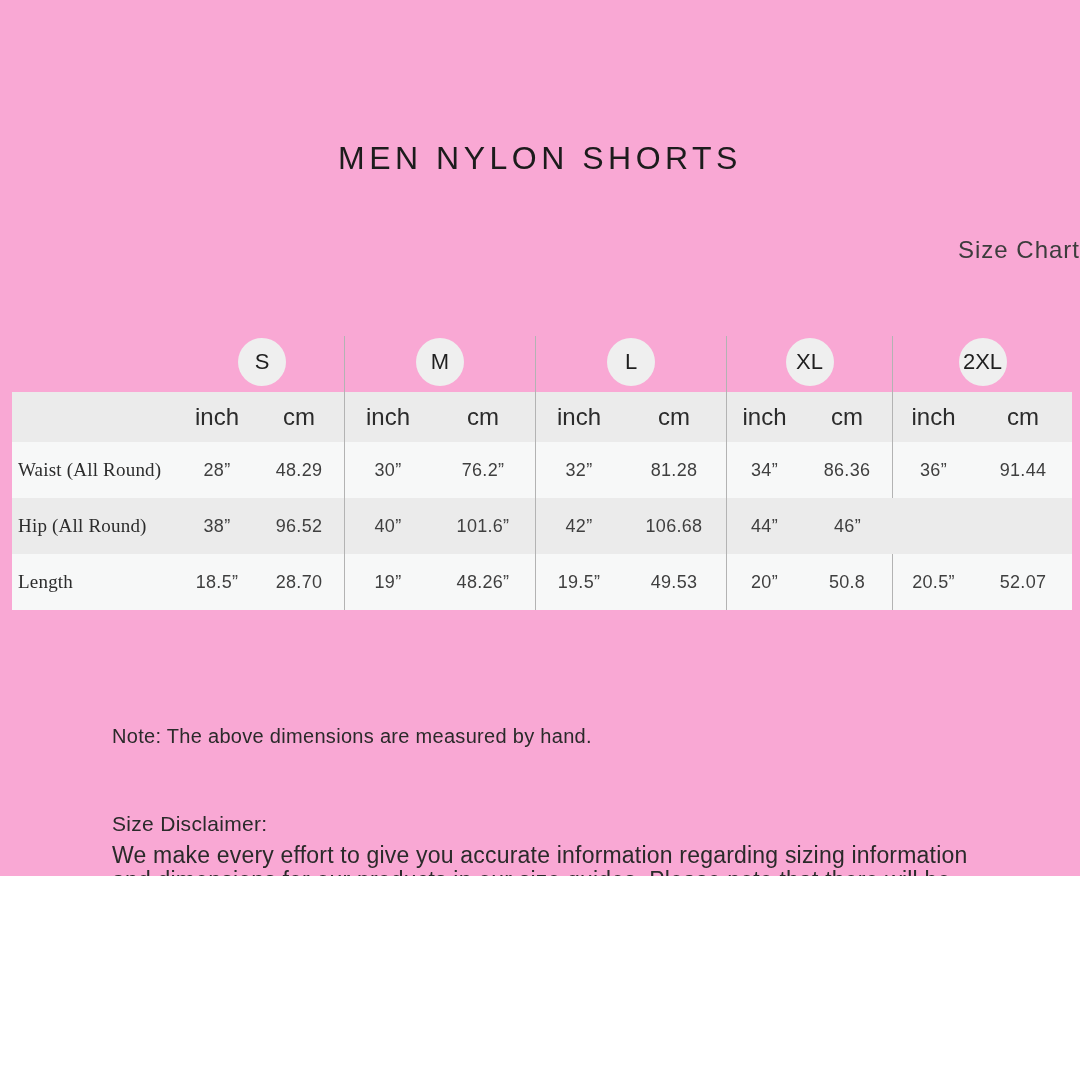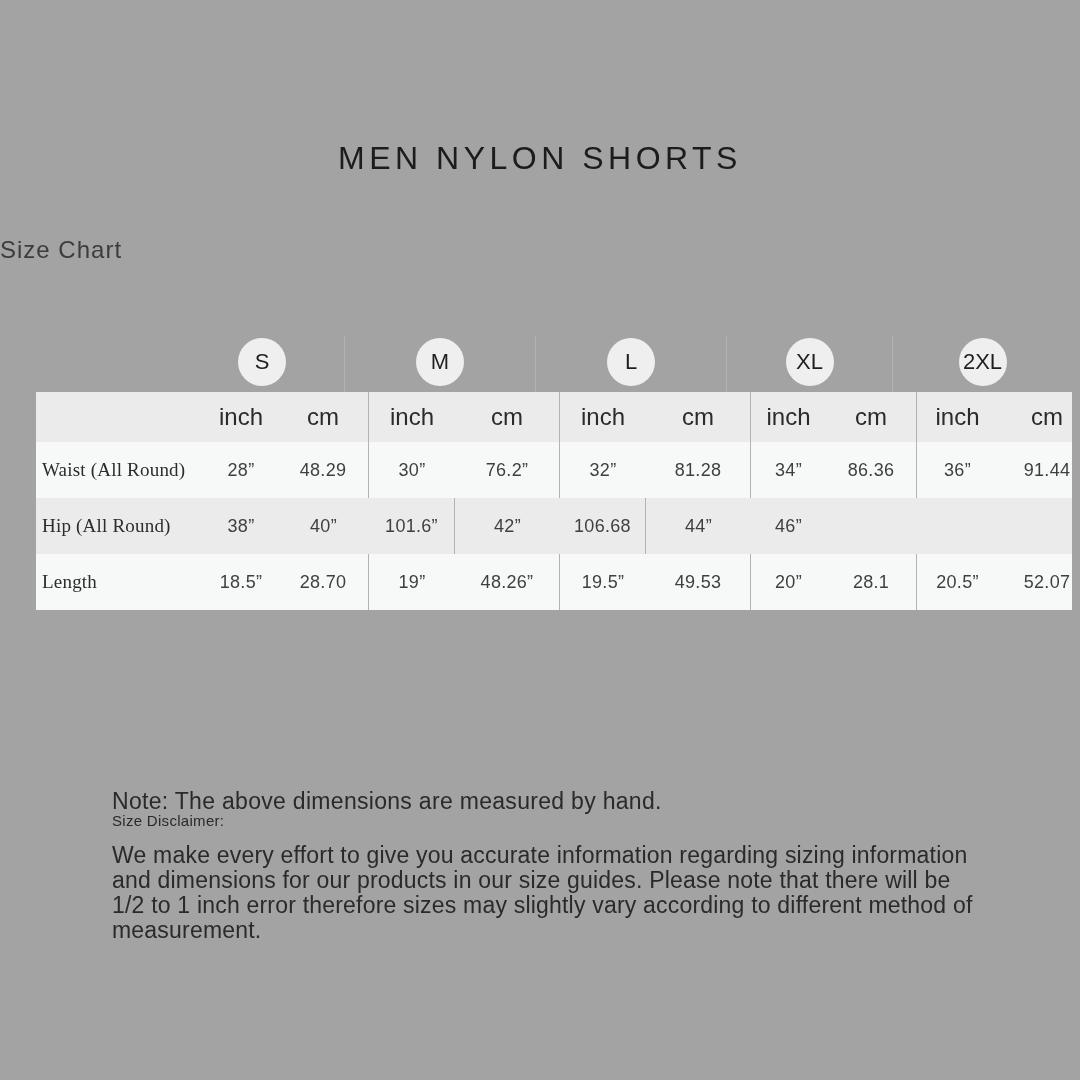--- a/index.html
+++ b/index.html
@@ -1,26 +1,26 @@
 <!DOCTYPE html>
 <html><head>
 <meta charset="utf-8">
 <style>
   html,body{margin:0;padding:0;background:#ffffff;}
   body{font-family:"Liberation Sans","DejaVu Sans",sans-serif;color:#2e2e2e;}
-  .page{position:relative;width:1080px;height:1080px;background:#a3a3a3;overflow:hidden;}
+  .page{position:relative;width:1080px;height:876px;background:#f9a8d4;overflow:hidden;}
 
   .title{position:absolute;top:140px;left:0;width:100%;text-align:center;
          font-size:32px;letter-spacing:4.5px;font-weight:400;color:#1c1c1c;}
-  .subtitle{position:absolute;top:236px;left:0;width:100%;text-align:left;
+  .subtitle{position:absolute;top:236px;left:0;width:100%;text-align:right;
          font-size:24px;letter-spacing:1px;font-weight:400;color:#3c3c3c;}
 
   .table-wrap{position:absolute;top:336px;left:12px;width:1060px;}
   .b-grid{display:grid;grid-template-columns:168px 165px 191px 191px 166px 179px;height:56px;}
-  .t-grid{display:grid;grid-template-columns:168px 74px 91px 86px 105px 86px 105px 75px 91px 81px 98px;margin-left:24px;}
+  .t-grid{display:grid;grid-template-columns:168px 74px 91px 86px 105px 86px 105px 75px 91px 81px 98px;}
   .t-grid *,.b-grid *{box-sizing:border-box;}
   .b-grid > div, .t-grid > div{box-sizing:border-box;}
 
   .bcell{display:flex;align-items:flex-start;justify-content:center;}
   .badge{width:48px;height:48px;border-radius:50%;background:#efefef;
          display:flex;align-items:center;justify-content:center;
          font-size:22px;font-weight:500;color:#1f1f1f;margin-top:2px;}
 
   .gend{border-right:1px solid #b3b3b3;}
 
@@ -28,23 +28,23 @@
   .hdr-row .cell{display:flex;align-items:center;justify-content:center;
                  font-size:24px;color:#2b2b2b;}
 
   .data-row{height:56px;}
   .row-light{background:#f7f8f8;}
   .row-gray{background:#ebebeb;text-align:center;}
   .data-row .cell{display:flex;align-items:center;justify-content:center;
                   font-size:18px;letter-spacing:0.3px;color:#3f3f3f;}
   .data-row .label-cell{justify-content:flex-start;padding-left:6px;
                   font-size:19px;color:#2c2c2c;letter-spacing:0.2px;font-family:Liberation Serif, serif;}
-  .note-line{position:absolute;top:788px;left:112px;font-size:23px;color:#2a2a2a;
+  .note-line{position:absolute;top:725px;left:112px;font-size:20px;color:#2a2a2a;
              letter-spacing:0.3px;white-space:nowrap;text-align:center;}
-  .disc-title{position:absolute;top:812px;left:112px;font-size:15px;color:#2a2a2a;
+  .disc-title{position:absolute;top:812px;left:112px;font-size:21px;color:#2a2a2a;
              letter-spacing:0.3px;}
   .disc-body{position:absolute;top:843px;left:112px;width:875px;font-size:23px;
              color:#2a2a2a;line-height:25px;letter-spacing:0.2px;}
 </style>
 </head>
 <body>
 
 <div class="page">
 
   <div class="title">MEN NYLON SHORTS</div>
@@ -95,38 +95,39 @@
       <div class="cell gend">81.28</div>
       <div class="cell">34”</div>
       <div class="cell gend">86.36</div>
       <div class="cell">36”</div>
       <div class="cell">91.44</div>
     </div>
 
     <div class="t-grid data-row row-gray">
       <div class="cell label-cell">Hip (All Round)</div>
       <div class="cell">38”</div>
+      <div class="cell gend">96.52</div>
       <div class="cell">40”</div>
       <div class="cell gend">101.6”</div>
       <div class="cell">42”</div>
       <div class="cell gend">106.68</div>
       <div class="cell">44”</div>
       <div class="cell">46”</div>
     </div>
 
     <div class="t-grid data-row row-light">
       <div class="cell label-cell">Length</div>
       <div class="cell">18.5”</div>
       <div class="cell gend">28.70</div>
       <div class="cell">19”</div>
       <div class="cell gend">48.26”</div>
       <div class="cell">19.5”</div>
       <div class="cell gend">49.53</div>
       <div class="cell">20”</div>
-      <div class="cell gend">28.1</div>
+      <div class="cell gend">50.8</div>
       <div class="cell">20.5”</div>
       <div class="cell">52.07</div>
     </div>
 
   </div>
 
   <div class="note-line">Note: The above dimensions are measured by hand.</div>
   <div class="disc-title">Size Disclaimer:</div>
   <div class="disc-body">We make every effort to give you accurate information regarding sizing information and dimensions for our products in our size guides. Please note that there will be 1/2 to 1 inch error therefore sizes may slightly vary according to different method of measurement.</div>
 

